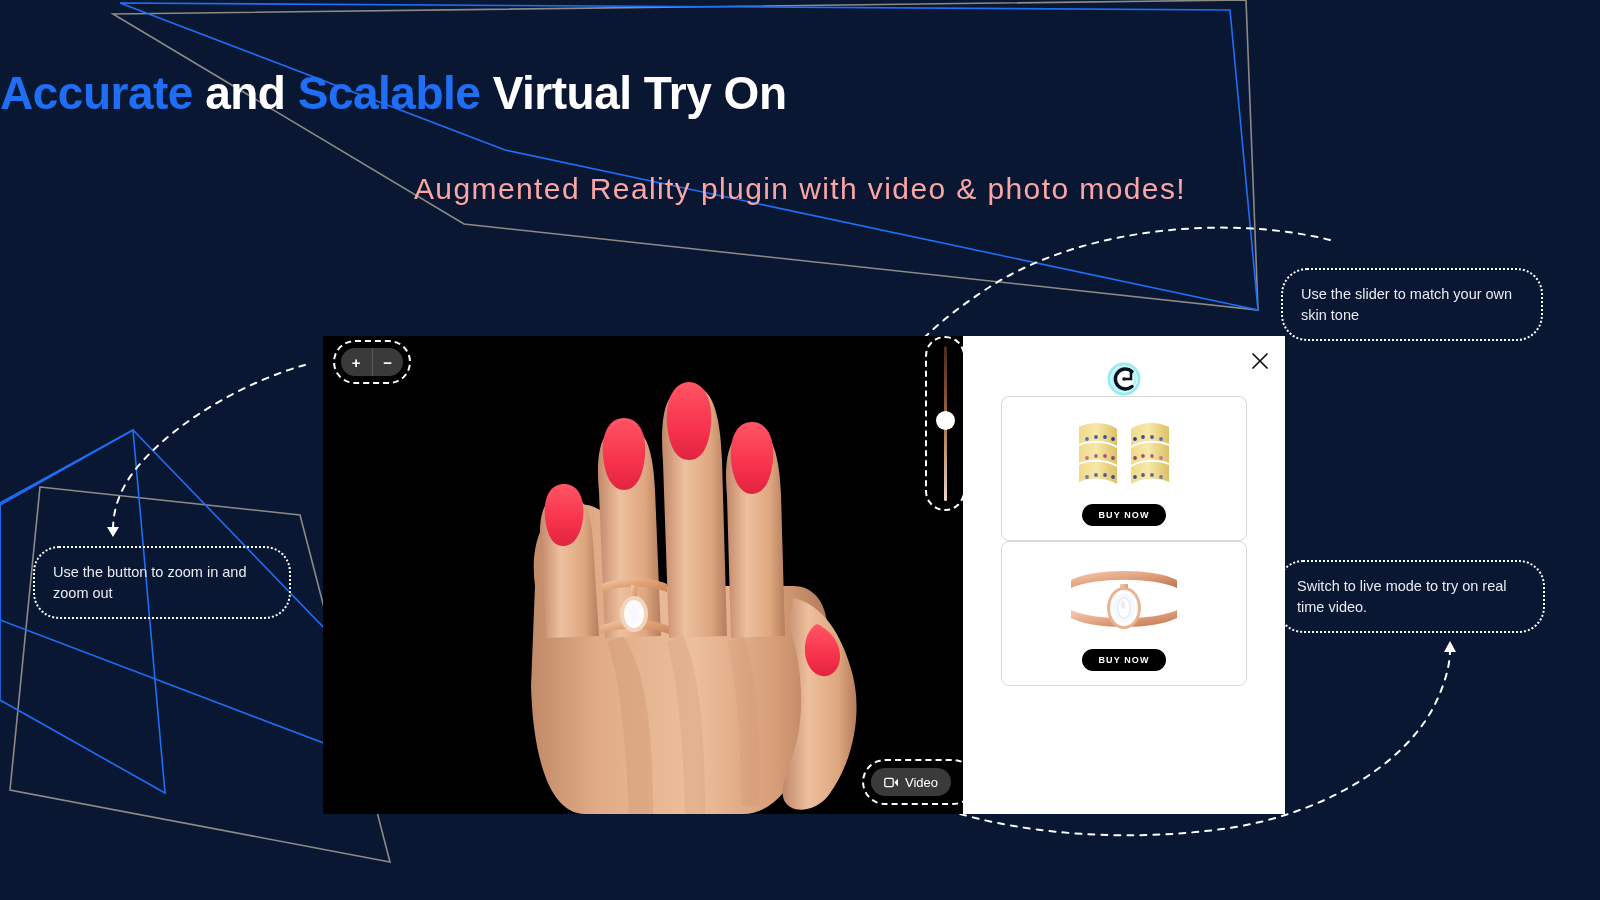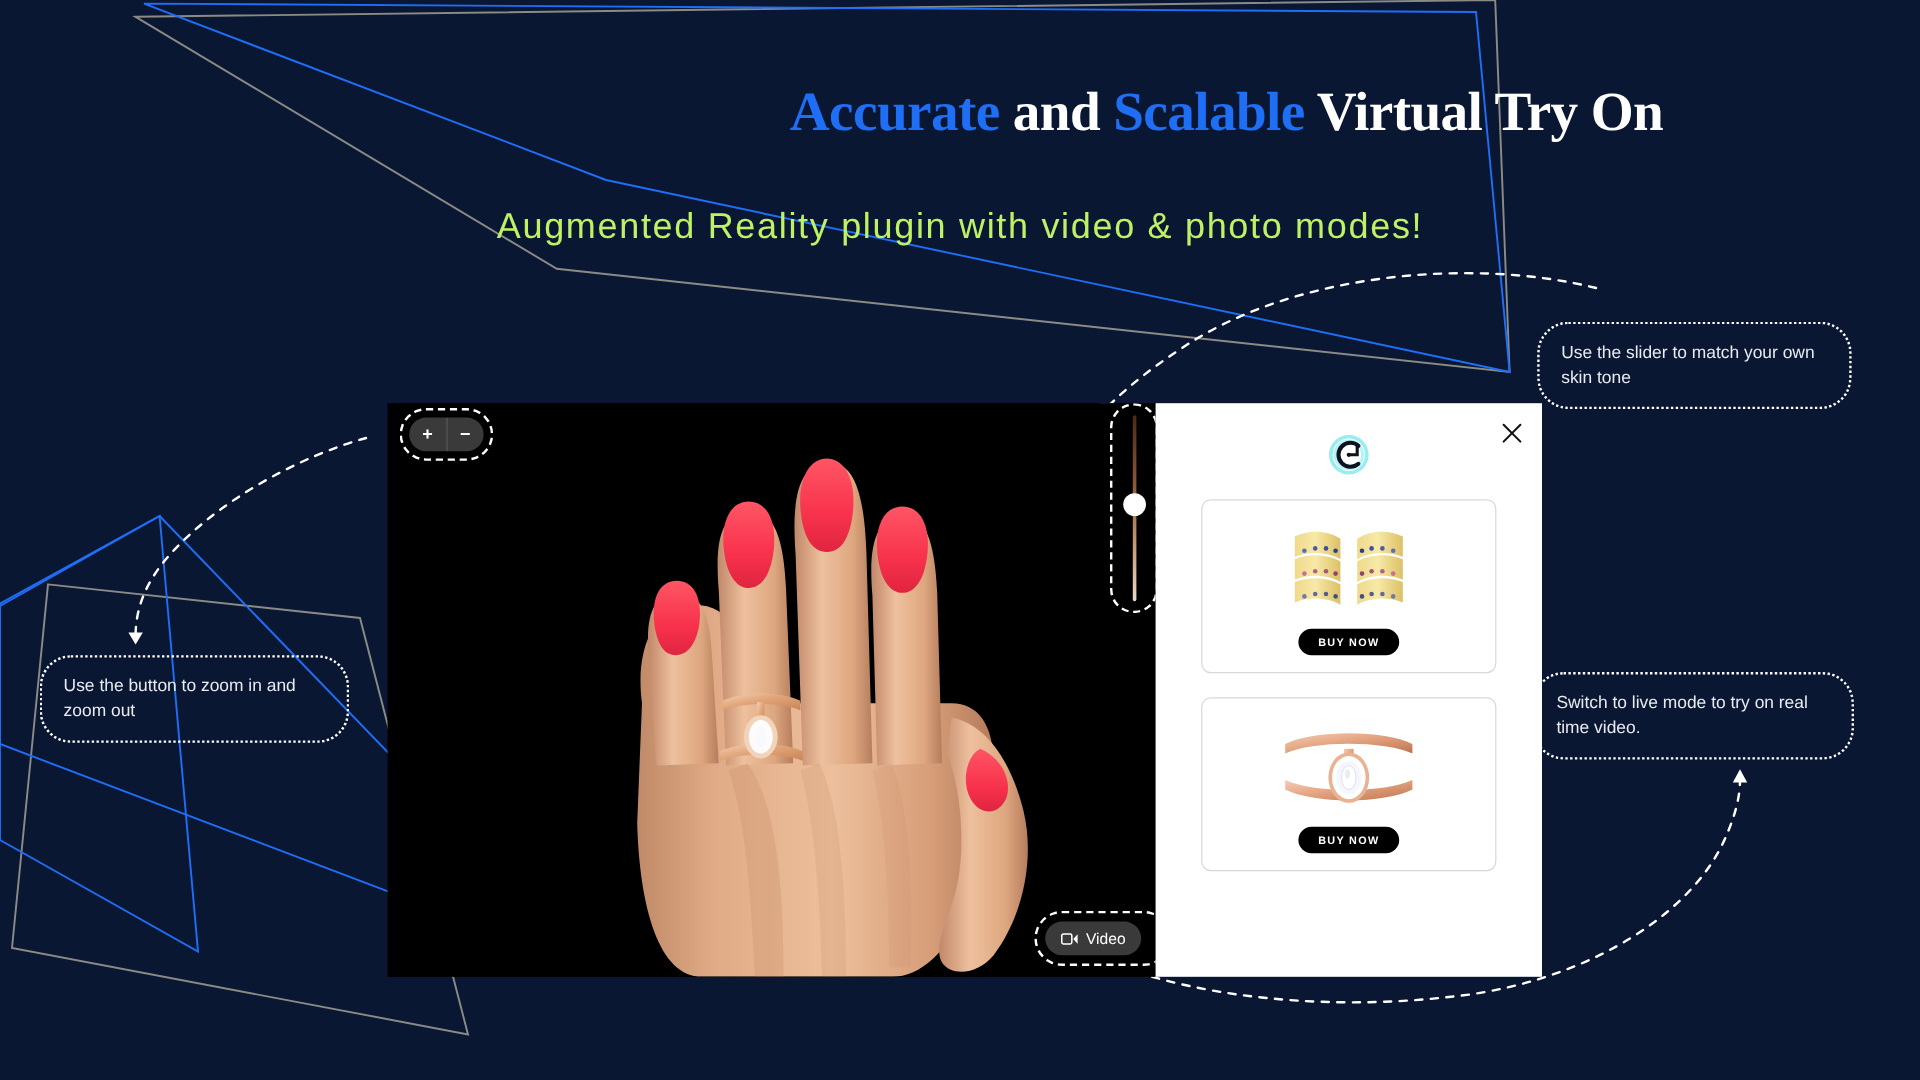--- a/index.html
+++ b/index.html
@@ -10,30 +10,30 @@
     overflow:hidden;
   }
   #stage { position:relative; width:1600px; height:900px; overflow:hidden; }
 
   
   .bg-art { position:absolute; inset:0; width:1600px; height:900px; pointer-events:none; }
 
   
   .headline {
     position:absolute; top:68px; left:0; width:1386px;
-    text-align:right;
+    text-align:left;
     font-size:46px; font-weight:bold; letter-spacing:-0.5px;
-    color:#ffffff; line-height:1.1; white-space:nowrap;font-family:Liberation Serif, serif;
+    color:#ffffff; line-height:1.1; white-space:nowrap;
   }
   .headline .accent { color:#1f6ef6; }
   .subhead {
     position:absolute; top:172px; left:0; width:1600px;
     text-align:center;
     font-size:30px; font-weight:300; letter-spacing:1.4px;
-    color:#bef264; white-space:nowrap;
+    color:#fca5a5; white-space:nowrap;
   }
 
   
   .widget { position:absolute; left:323px; top:336px; width:962px; height:478px; display:flex; }
 
   
   .camera {
     position:relative; width:640px; height:478px;
     background:#000; overflow:hidden;
   }
@@ -90,21 +90,21 @@
     position:relative; width:322px; height:478px;
     background:#ffffff; display:flex; flex-direction:column; align-items:center;
   }
   .panel-close {
     position:absolute; right:14px; top:14px;
     width:22px; height:22px; color:#111;
   }
   .panel-logo { margin-top:26px; width:34px; height:34px; }
 
   .product-card {
-    width:246px; height:145px; margin-top:20px;
+    width:246px; height:145px; 
     border:1px solid #d8d8d8; border-radius:8px;
     display:flex; flex-direction:column; align-items:center; justify-content:center;
     background:#fff;
   }
   .product-img { height:88px; display:flex; align-items:center; justify-content:center; }
   .buy-btn {
     margin-top:4px;
     background:#000; color:#fff;
     font-size:9px; font-weight:bold; letter-spacing:1.1px;
     padding:6px 16px; border-radius:12px; white-space:nowrap;

